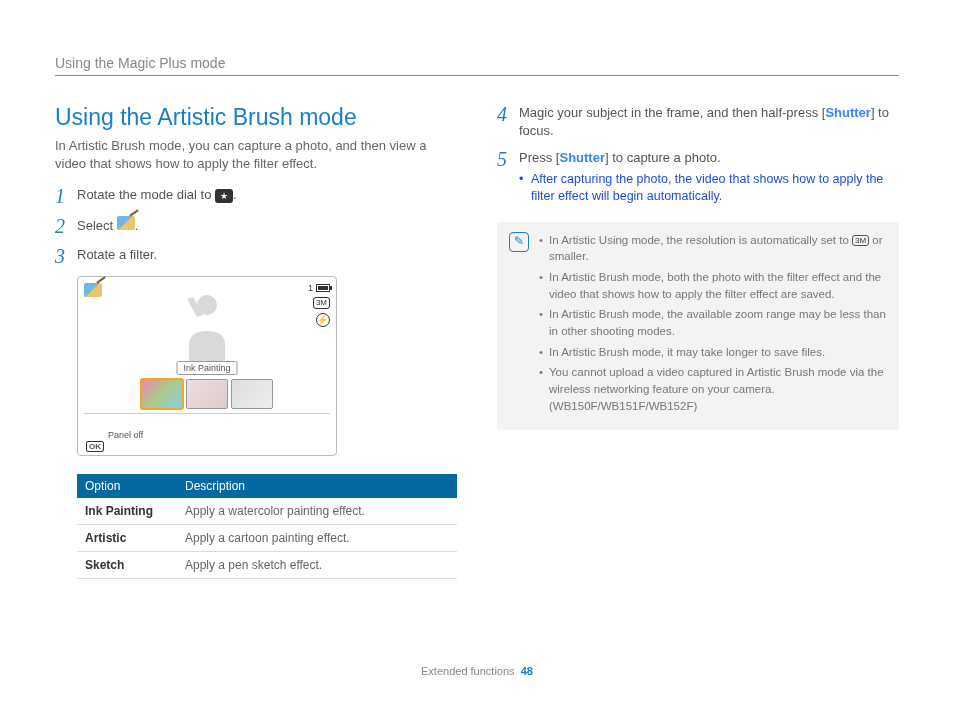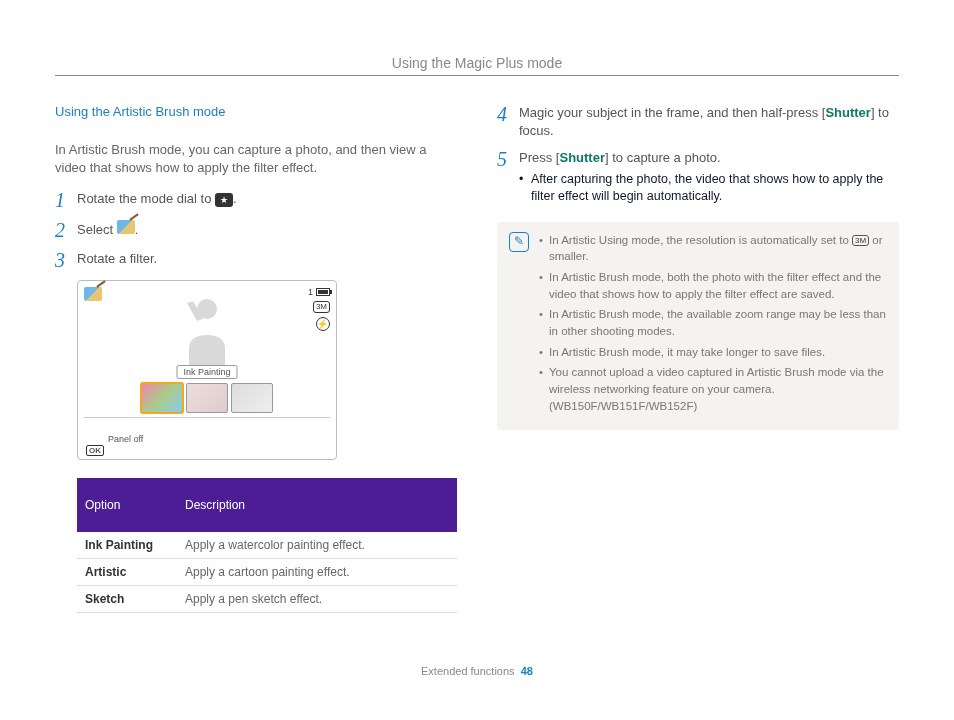--- a/index.html
+++ b/index.html
@@ -12,34 +12,33 @@
     position: relative;
     padding: 55px 55px 0 55px;
   }
   .header-line {
     font-size: 14px;
     color: #888;
     border-bottom: 1px solid #888;
     padding-bottom: 4px;
     margin-bottom: 28px;
     font-weight: 300;
-    text-align: center;
   }
   .columns {
     display: flex;
     gap: 40px;
   }
   .col {
     flex: 1;
   }
   .section-title {
     color: #1a7fc4;
-    font-size: 13px;
+    font-size: 23px;
     font-weight: 400;
-    margin-bottom: 22px;
+    margin-bottom: 6px;
   }
   .intro {
     font-size: 13px;
     color: #666;
     line-height: 1.35;
     margin-bottom: 14px;
   }
   .step {
     display: flex;
     align-items: flex-start;
@@ -51,21 +50,21 @@
   .step-num {
     color: #1a7fc4;
     font-size: 20px;
     font-style: italic;
     font-family: Georgia, serif;
     width: 22px;
     flex-shrink: 0;
     line-height: 1;
   }
   .step-text { flex: 1; }
-  .bold { font-weight: bold; color: #0f766e; }
+  .bold { font-weight: bold; color: #3b82f6; }
   .icon-inline {
     display: inline-flex;
     vertical-align: middle;
     align-items: center;
     justify-content: center;
   }
   .star-badge {
     width: 18px; height: 14px;
     background: #333; border-radius: 3px;
     color: #fff; font-size: 9px;
@@ -123,36 +122,36 @@
   }
   .ok-box { border:1px solid #333; padding:0 2px; font-size:8px; font-weight:bold; border-radius:2px;margin-top:24px; }
 
   table.opts {
     width: 380px;
     border-collapse: collapse;
     margin-left: 22px;
     font-size: 12px;
   }
   table.opts th {
-    background: #4c1d95;
+    background: #0369a1;
     color: #fff;
     font-weight: 400;
     text-align: left;
-    padding: 20px 8px;
+    padding: 5px 8px;
   }
   table.opts td {
     padding: 6px 8px;
     border-bottom: 1px solid #ddd;
     color: #666;
   }
   table.opts td.k { font-weight: bold; color:#333; width:100px; }
 
   .sub-bullet {
     font-size: 12.5px;
-    color:#0f172a;
+    color:#1d4ed8;
     line-height:1.4;
     padding-left: 12px;
     position:relative;
     margin-top:4px;
   }
   .sub-bullet::before {
     content:"•"; position:absolute; left:0; top:0;
   }
 
   .note-box {

